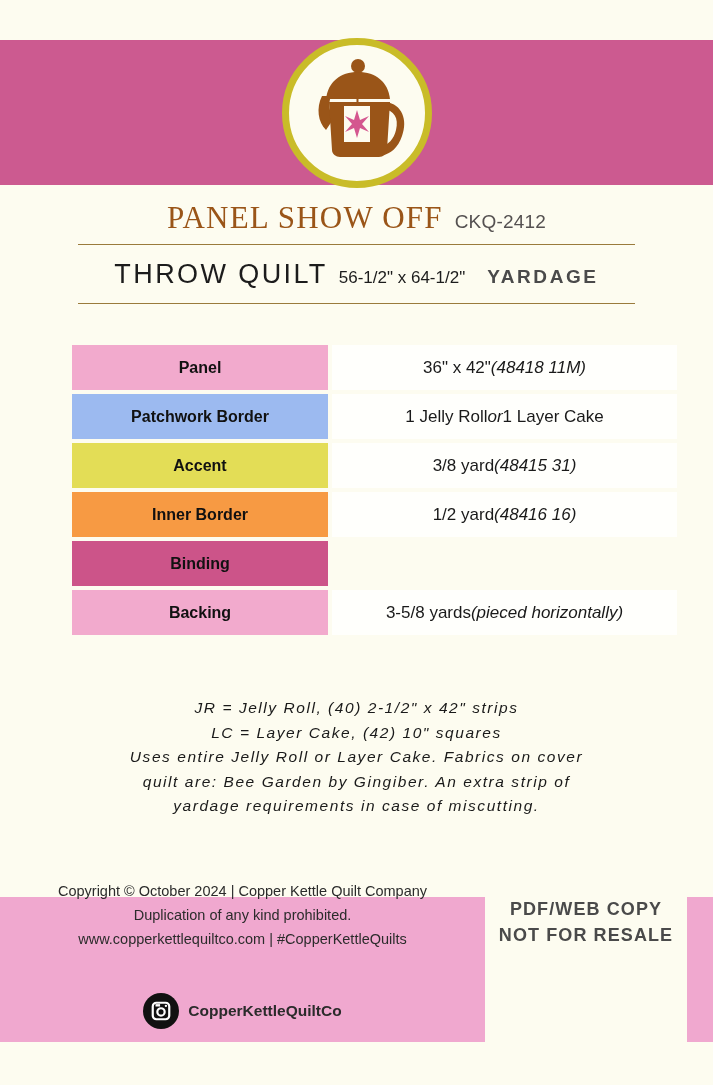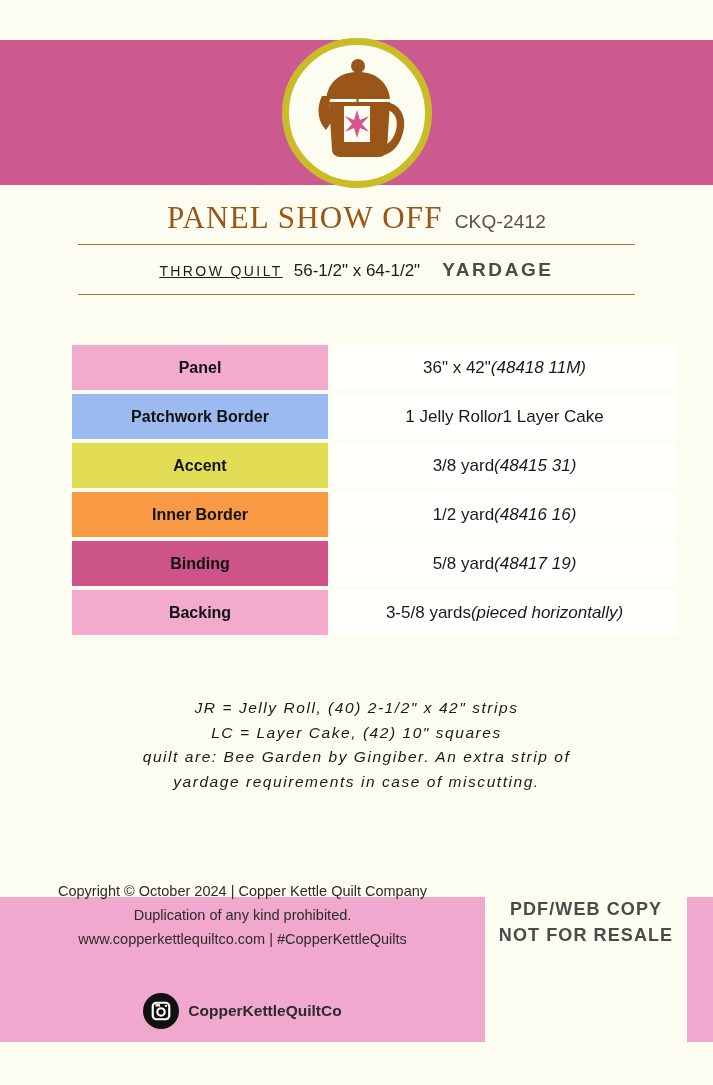--- a/index.html
+++ b/index.html
@@ -78,24 +78,23 @@
     width: 100%;
   }
   .subtitle-line {
     display: flex;
     align-items: baseline;
     justify-content: center;
     gap: 11px;
     padding: 14px 0 13px 0;
   }
   .sub-quilt {
-    font-size: 14px;
+    font-size: 27px;
     letter-spacing: 2.4px;
     color: #1c1c1c;
-    text-decoration: underline;
   }
   .sub-size {
     font-size: 17px;
     color: #1c1c1c;
     letter-spacing: 0;
   }
   .sub-yardage {
     font-size: 19px;
     letter-spacing: 2.6px;
     color: #4a4a4a;
@@ -273,31 +272,31 @@
     <div class="trow">
       <div class="tlabel" style="background: rgb(227, 221, 86);">Accent</div>
       <div class="tvalue">3/8 yard <i>(48415 31)</i></div>
     </div>
     <div class="trow">
       <div class="tlabel" style="background: rgb(247, 154, 67);">Inner Border</div>
       <div class="tvalue">1/2 yard <i>(48416 16)</i></div>
     </div>
     <div class="trow">
       <div class="tlabel" style="background: rgb(204, 84, 137);">Binding</div>
-      <div class="tvalue">5/8 yard <i>(48417 19)</i></div>
     </div>
     <div class="trow">
       <div class="tlabel" style="background: rgb(242, 170, 205);">Backing</div>
       <div class="tvalue">3-5/8 yards <i>(pieced horizontally)</i></div>
     </div>
   </div>
 
 <div class="notes">
   <div>JR = Jelly Roll, (40) 2-1/2" x 42" strips</div>
   <div>LC = Layer Cake, (42) 10" squares</div>
+  <div>Uses entire Jelly Roll or Layer Cake. Fabrics on cover</div>
   <div>quilt are: Bee Garden by Gingiber. An extra strip of</div>
   <div>yardage requirements in case of miscutting.</div>
 </div>
 
 <div class="footer-band"></div>
 <div class="footer-band-right"></div>
 
 <div class="footer-text">
   <div>Copyright © October 2024  |  Copper Kettle Quilt Company</div>
   <div>Duplication of any kind prohibited.</div>

